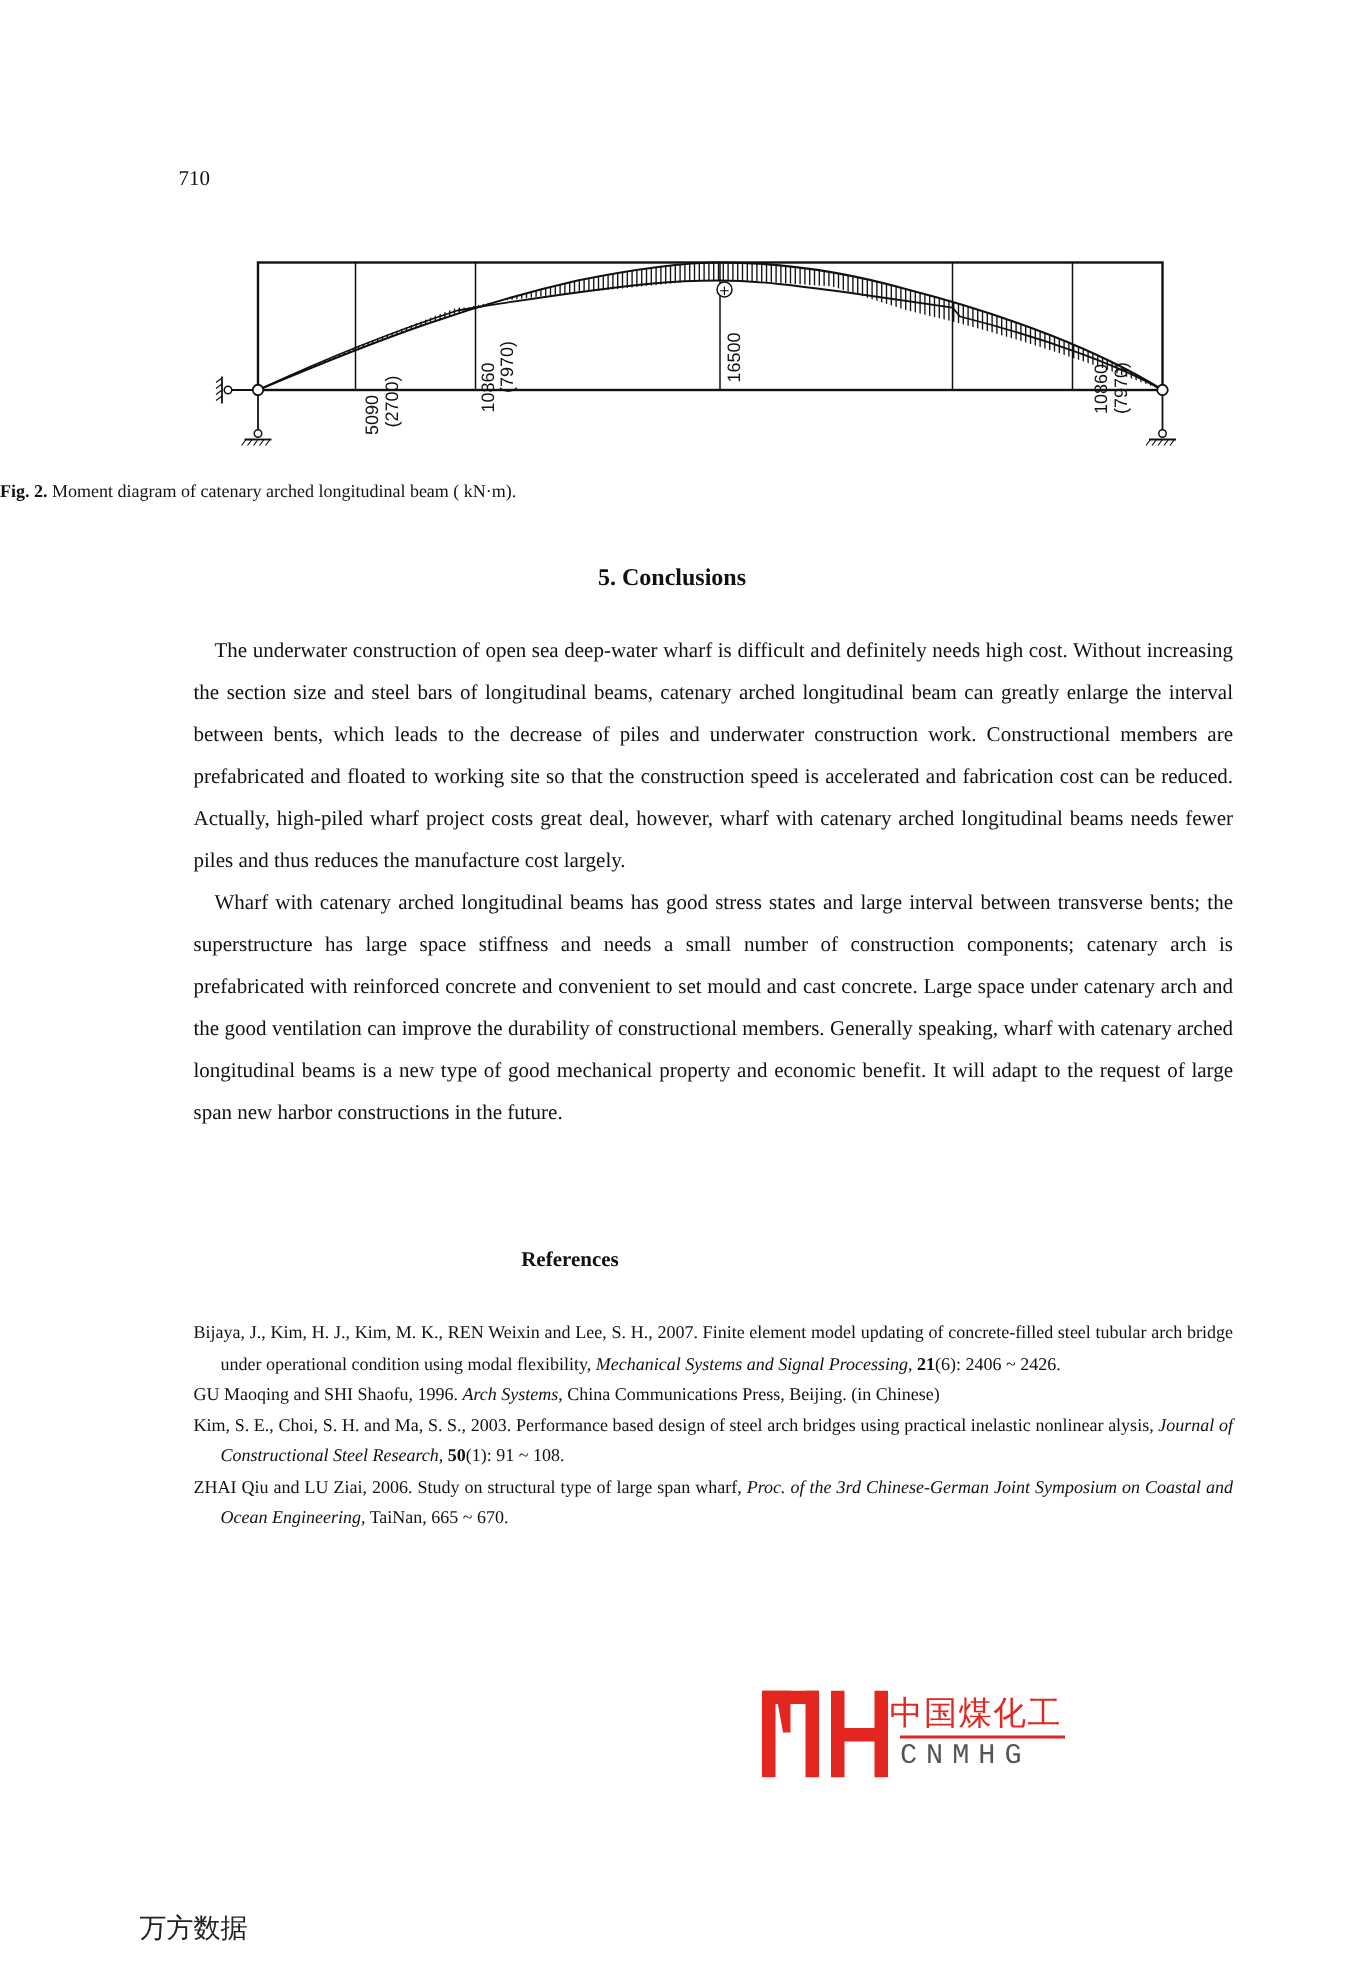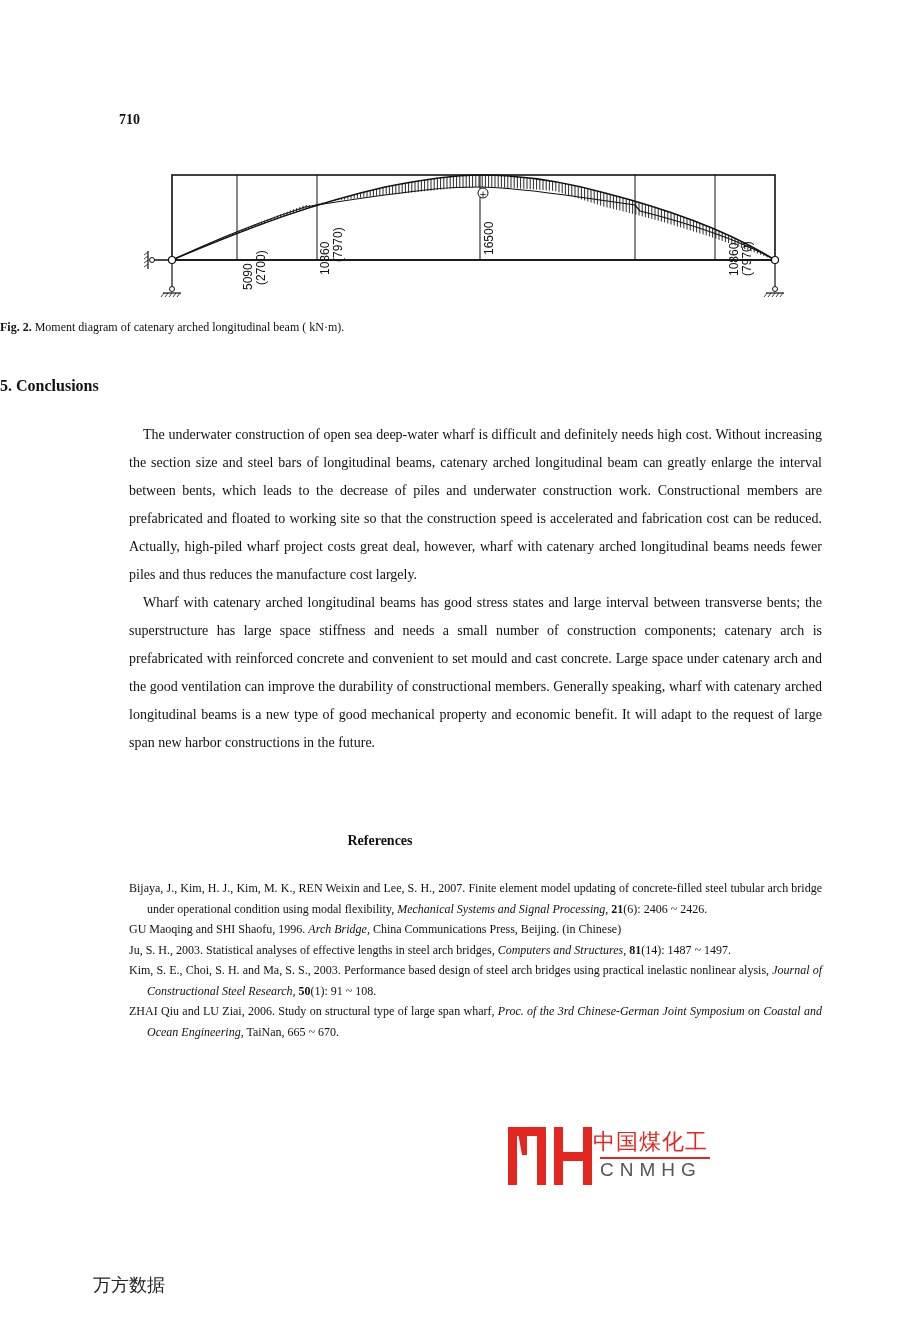--- a/index.html
+++ b/index.html
@@ -1,37 +1,37 @@
 <!DOCTYPE html>
 <html><head>
 <meta charset="utf-8">
 <style>
   html, body { margin: 0; padding: 0; background: #fff; }
   body { width: 904px; height: 1320px; position: relative; overflow: hidden;
          font-family: "Liberation Serif", "DejaVu Serif", serif; color: #111; }
   .header { position: absolute; top: 112px; left: 0; width: 904px; height: 20px; }
-  .page-num { position: absolute; left: 119px; top: 0; font-size: 14px; font-weight: bold; }
+  .page-num { position: absolute; left: 119px; top: 0; font-size: 14px; font-weight: normal; }
   .running-head { position: absolute; left: 275px; top: 0; font-size: 12px; font-style: italic; font-weight: bold; }
   .figure { position: absolute; left: 135px; top: 165px; width: 660px; height: 135px; }
   .figure svg { width: 660px; height: 135px; display: block; }
   .fig-caption { position: absolute; top: 320px; left: 0; width: 904px; font-size: 12px; }
   .fig-caption .lbl { font-weight: bold; }
-  .sec-title { position: absolute; top: 377px; left: 0; width: 896px; text-align: left; font-size: 16px; font-weight: bold; }
+  .sec-title { position: absolute; top: 377px; left: 0; width: 896px; text-align: center; font-size: 16px; font-weight: bold; }
   .body-text { position: absolute; top: 421px; left: 129px; width: 693px; font-size: 14px; line-height: 28px; text-align: justify; }
   .body-text p { margin: 0; text-indent: 14px; }
   .refs-title { position: absolute; top: 833px; left: 0; width: 760px; text-align: center; font-size: 14px; font-weight: bold; }
   .refs { position: absolute; top: 878px; left: 129px; width: 693px; font-size: 12px; line-height: 20.5px; text-align: justify; }
   .ref { padding-left: 18px; text-indent: -18px; margin: 0; }
   .ref i { font-style: italic; }
   .ref b { font-weight: bold; }
   .watermark { position: absolute; left: 508px; top: 1127px; width: 210px; height: 60px; }
   .wm-logo { position: absolute; left: 0; top: 0; width: 84px; height: 58px; }
   .wm-cn { position: absolute; left: 85px; top: 0; font-family: Liberation Mono, monospace; font-size: 22px; color: #e3261f; letter-spacing: 1px; }
   .wm-line { position: absolute; left: 92px; top: 30px; width: 110px; height: 2px; background: #e3261f; }
-  .wm-en { position: absolute; left: 92px; top: 32px; font-family: Liberation Sans, sans-serif; font-size: 19px; color: #555; letter-spacing: 6px; }
+  .wm-en { position: absolute; left: 92px; top: 32px; font-family: Liberation Mono, monospace; font-size: 19px; color: #555; letter-spacing: 6px; }
   .footer-mark { position: absolute; left: 93px; top: 1273px; font-family: "DejaVu Sans", sans-serif; font-size: 18px; color: #222; }
 </style>
 </head>
 <body>
 
 <div class="header">
   <span class="page-num">710</span>
 </div>
 
 <div class="figure">
@@ -292,22 +292,21 @@
 
 <div class="body-text">
   <p>The underwater construction of open sea deep-water wharf is difficult and definitely needs high cost. Without increasing the section size and steel bars of longitudinal beams, catenary arched longitudinal beam can greatly enlarge the interval between bents, which leads to the decrease of piles and underwater construction work. Constructional members are prefabricated and floated to working site so that the construction speed is accelerated and fabrication cost can be reduced. Actually, high-piled wharf project costs great deal, however, wharf with catenary arched longitudinal beams needs fewer piles and thus reduces the manufacture cost largely.</p>
   <p>Wharf with catenary arched longitudinal beams has good stress states and large interval between transverse bents; the superstructure has large space stiffness and needs a small number of construction components; catenary arch is prefabricated with reinforced concrete and convenient to set mould and cast concrete. Large space under catenary arch and the good ventilation can improve the durability of constructional members. Generally speaking, wharf with catenary arched longitudinal beams is a new type of good mechanical property and economic benefit. It will adapt to the request of large span new harbor constructions in the future.</p>
 </div>
 
 <div class="refs-title">References</div>
 
 <div class="refs" id="refs">
     <p class="ref"><span>Bijaya, J., Kim, H. J., Kim, M. K., REN Weixin and Lee, S. H., 2007. Finite element model updating of concrete-filled steel tubular arch bridge under operational condition using modal flexibility, </span><i>Mechanical Systems and Signal Processing</i><span>, </span><b>21</b><span>(6): 2406 ~ 2426.</span></p>
-    <p class="ref"><span>GU Maoqing and SHI Shaofu, 1996. </span><i>Arch Bridge</i><span>, China Communications Press, Beijing. (in Chinese)</span></p>
-    <p class="ref"><span>Ju, S. H., 2003. Statistical analyses of effective lengths in steel arch bridges, </span><i>Computers and Structures</i><span>, </span><b>81</b><span>(14): 1487 ~ 1497.</span></p>
+    <p class="ref"><span>GU Maoqing and SHI Shaofu, 1996. </span><i>Arch Systems</i><span>, China Communications Press, Beijing. (in Chinese)</span></p>
     <p class="ref"><span>Kim, S. E., Choi, S. H. and Ma, S. S., 2003. Performance based design of steel arch bridges using practical inelastic nonlinear alysis, </span><i>Journal of Constructional Steel Research</i><span>, </span><b>50</b><span>(1): 91 ~ 108.</span></p>
     <p class="ref"><span>ZHAI Qiu and LU Ziai, 2006. Study on structural type of large span wharf, </span><i>Proc. of the 3rd Chinese-German Joint Symposium on Coastal and Ocean Engineering</i><span>, TaiNan, 665 ~ 670.</span></p>
   </div>
 
 <div class="watermark">
   <svg class="wm-logo" viewBox="0 0 84 58">
     <g fill="#e3261f">
       <rect x="0" y="0" width="9" height="58"></rect>
       <rect x="0" y="0" width="38" height="9"></rect>
       <rect x="29" y="0" width="9" height="58"></rect>

